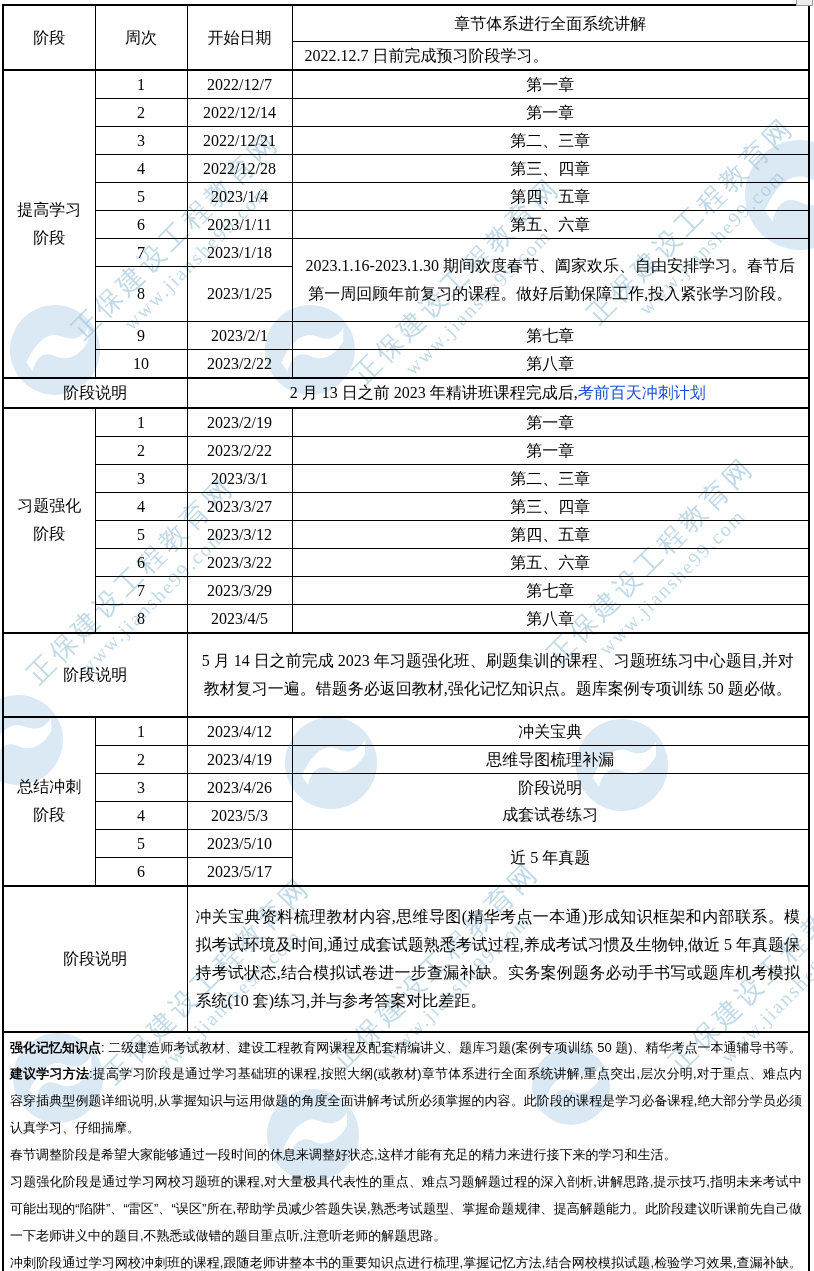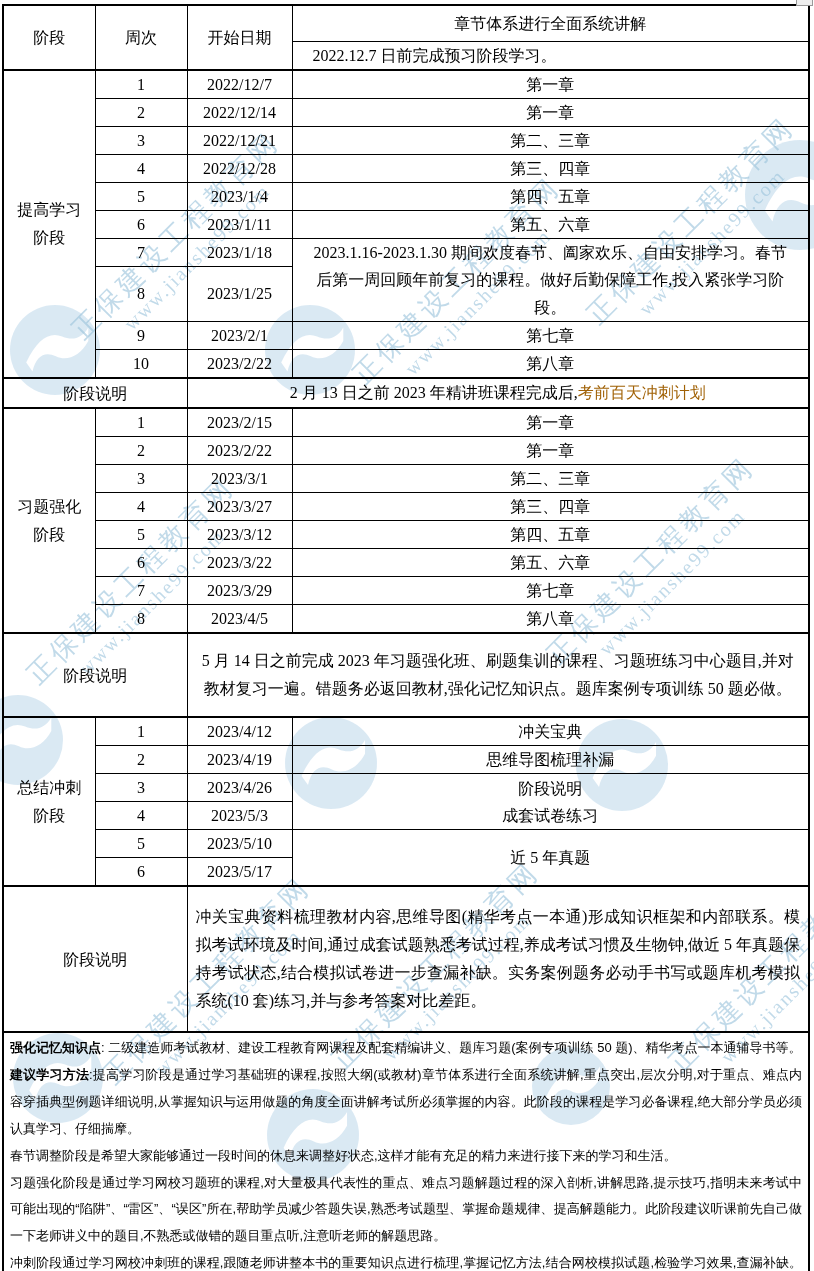--- a/index.html
+++ b/index.html
@@ -21,28 +21,28 @@
   table.plan{
     position:absolute;left:2px;top:4px;width:808px;z-index:2;
     border-collapse:collapse;table-layout:fixed;background:transparent;
     border:2px solid #000;
   }
   td{
     border:1px solid #000;font-size:16px;line-height:27px;
     text-align:center;vertical-align:middle;padding:0 4px;background:transparent;
   }
   tr.sec > td{border-top:2px solid #000;}
-  td.left{text-align:left;padding:0 20px;margin-top:48px;}
+  td.left{text-align:left;padding:0 12px;margin-top:48px;}
   td.phase-label{padding:0;}
   .pl-inner{width:4.2em;margin:10px auto;line-height:28px;}
   td.spring{line-height:27.5px;text-align:center;}
   td.note-txt{line-height:28px;}
   td.note-just{text-align:justify;text-justify:inter-ideograph;line-height:28px;padding:16px 8px;}
   td.note-center{text-align:center;line-height:28px;padding:0 8px;}
-  .red{color:#a16207;}
+  .red{color:#1d4ed8;}
   
   td.bottom{
     vertical-align:top;text-align:justify;text-justify:inter-ideograph;
     font-size:13px;line-height:26.9px;padding:2px 6px 0 6px;
     font-family:"Liberation Sans","DejaVu Sans",sans-serif;
   }
   td.bottom p{margin:0;}
   b.lead{font-weight:bold;}
 </style>
 </head>
@@ -199,21 +199,21 @@
     <td colspan="2" class="note-txt">
       <span>2 月 13 日之前 2023 年精讲班课程完成后,</span><span class="red">考前百天冲刺计划</span>
     </td>
   </tr>
 
   <tr class="sec" style="height:27.5px">
     <td class="phase-label" rowspan="8">
           <div class="pl-inner">习题强化阶段</div>
         </td>
     <td>1</td>
-    <td>2023/2/15</td>
+    <td>2023/2/19</td>
     <td>第一章</td>
   </tr>
   <tr style="height:27.5px">
         <td>2</td>
         <td>2023/2/22</td>
         <td>第一章</td>
       </tr>
   <tr style="height:27.5px">
         <td>3</td>
         <td>2023/3/1</td>

